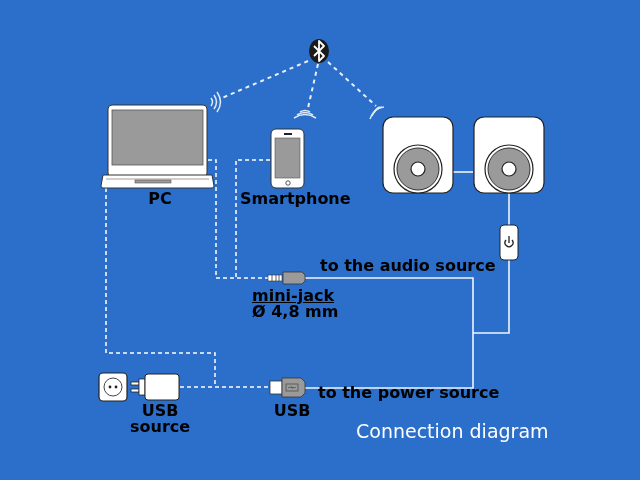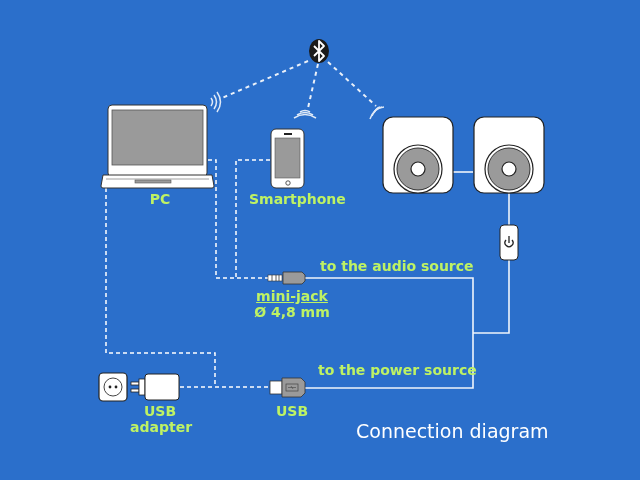--- a/index.html
+++ b/index.html
@@ -1,18 +1,18 @@
 <!DOCTYPE html>
 <html><head>
   <meta charset="utf-8">
   <style>
     html, body { margin: 0; padding: 0; }
     body { width: 640px; height: 480px; background: #2b6fcb; overflow: hidden; position: relative; font-family: "DejaVu Sans", sans-serif; }
     #diagram { position: absolute; left: 0; top: 0; width: 640px; height: 480px; }
-    .lbl { position: absolute; color: #bef264; font-weight: bold; font-size: 14px; text-align: center; line-height: 16px; white-space: nowrap; }
+    .lbl { position: absolute; color: #000000; font-weight: bold; font-size: 16px; text-align: center; line-height: 16px; white-space: nowrap; }
     .lbl-plain { font-weight: normal; text-align: right; }
     .title { position: absolute; left: 356px; top: 420px; color: #ffffff; font-size: 19px; font-weight: normal; white-space: nowrap; text-align: right; }
   </style>
 </head>
 <body style="background: rgb(43, 111, 203);">
 
 <svg id="diagram" viewBox="0 0 640 480" xmlns="http://www.w3.org/2000/svg">
 
   <g stroke="#ffffff" stroke-width="2" stroke-dasharray="4 4" fill="none" opacity="0.9">
     <line x1="308" y1="61" x2="222" y2="98"></line>
@@ -115,27 +115,27 @@
 
   <g>
     <rect x="131" y="382" width="8" height="3" fill="#ffffff" stroke="#222" stroke-width="0.8"></rect>
     <rect x="131" y="389" width="8" height="3" fill="#ffffff" stroke="#222" stroke-width="0.8"></rect>
     <rect x="139" y="379" width="6" height="16" fill="#ffffff" stroke="#222" stroke-width="0.8"></rect>
     <rect x="145" y="374" width="34" height="26" rx="3" fill="#ffffff" stroke="#222" stroke-width="1"></rect>
   </g>
 </svg>
 
 <div class="lbl" style="left:140px; top:191px; width:40px;">PC</div>
-<div class="lbl" style="left:240px; top:191px; width:96px;margin-left:9px;">Smartphone</div>
+<div class="lbl" style="left:240px; top:191px; width:96px;">Smartphone</div>
 
 <div class="lbl lbl-plain" style="left:320px; top:258px; width:140px; font-weight:bold;">to the audio source</div>
 
 <div class="lbl" style="left:252px; top:288px; width:80px;text-decoration:underline;">mini-jack</div>
 <div class="lbl" style="left:252px; top:304px; width:80px;">Ø 4,8 mm</div>
 
-<div class="lbl" style="left:318px; top:362px; width:144px;">to the power source</div>
+<div class="lbl" style="left:318px; top:385px; width:144px;">to the power source</div>
 
 <div class="lbl" style="left:270px; top:403px; width:44px;">USB</div>
 
 <div class="lbl" style="left:130px; top:403px; width:60px;">USB</div>
-<div class="lbl" style="left:130px; top:419px; width:60px;">adapter</div>
+<div class="lbl" style="left:130px; top:419px; width:60px;">source</div>
 
 <div class="title">Connection diagram</div>
 
 </body></html>

